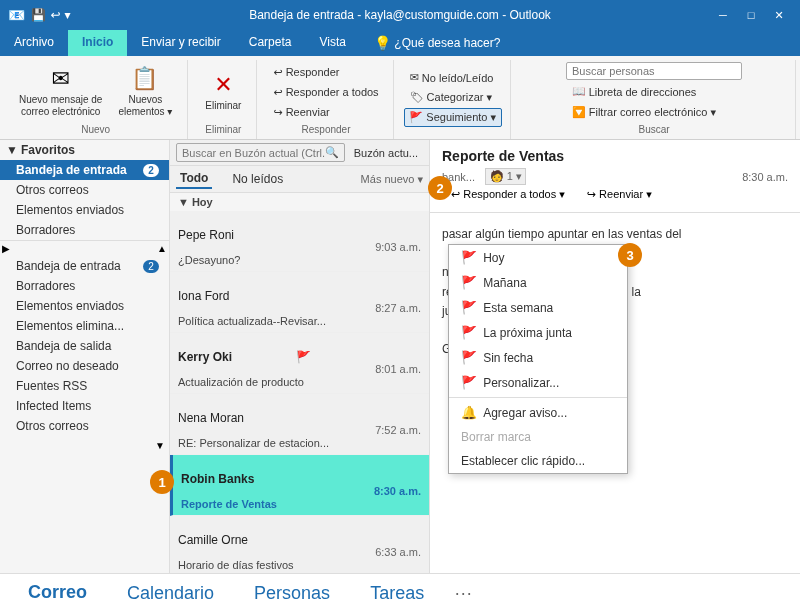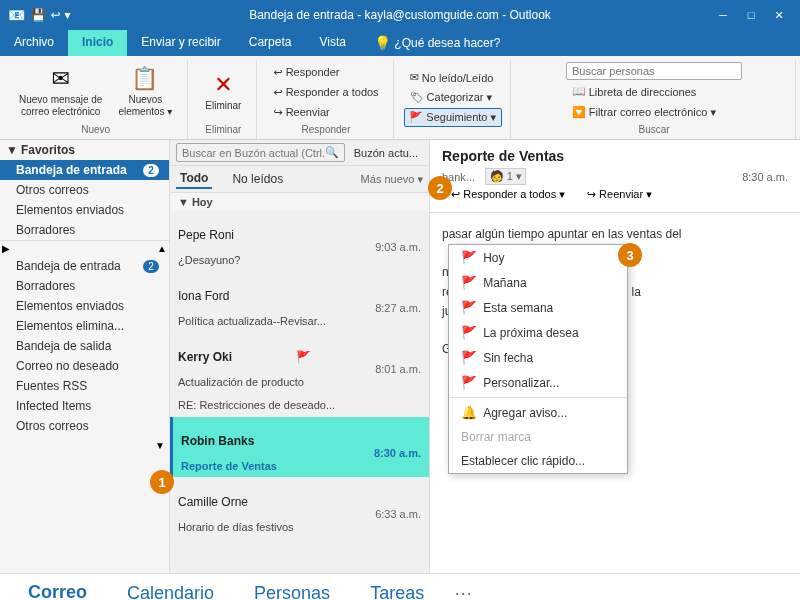--- a/index.html
+++ b/index.html
@@ -304,21 +304,25 @@
       <div class="email-row unread">
         <div class="email-row-top">
           <span class="sender">Kerry Oki</span>
           <span class="flag-icon">🚩</span>
           <span class="time">8:01 a.m.</span>
         </div>
         <span class="subject">Actualización de producto</span>
       </div>
 
       <div class="email-row">
-        <span class="subject">RE: Restricciones de deseado...</span>
+        <div class="email-row-top">
+          <span class="sender">Nena Moran</span>
+          <span class="time">7:52 a.m.</span>
+        </div>
+        <span class="subject">RE: Personalizar de estacion...</span>
       </div>
 
       <div class="email-row selected unread">
         <div class="email-row-top">
           <span class="sender" style="font-weight:bold;">Robin Banks</span>
           <span class="time blue">8:30 a.m.</span>
         </div>
         <span class="subject blue">Reporte de Ventas</span>
       </div>
 
@@ -364,21 +368,21 @@
     <div class="dropdown-item">
       <span class="dropdown-flag">🚩</span>
       <span>Mañana</span>
     </div>
     <div class="dropdown-item">
       <span class="dropdown-flag">🚩</span>
       <span>Esta semana</span>
     </div>
     <div class="dropdown-item">
       <span class="dropdown-flag">🚩</span>
-      <span>La próxima desea</span>
+      <span>La próxima junta</span>
     </div>
     <div class="dropdown-item">
       <span class="dropdown-flag">🚩</span>
       <span>Sin fecha</span>
     </div>
     <div class="dropdown-item">
       <span class="dropdown-flag">🚩</span>
       <span>Personalizar...</span>
     </div>
     <div class="dropdown-separator"></div>

